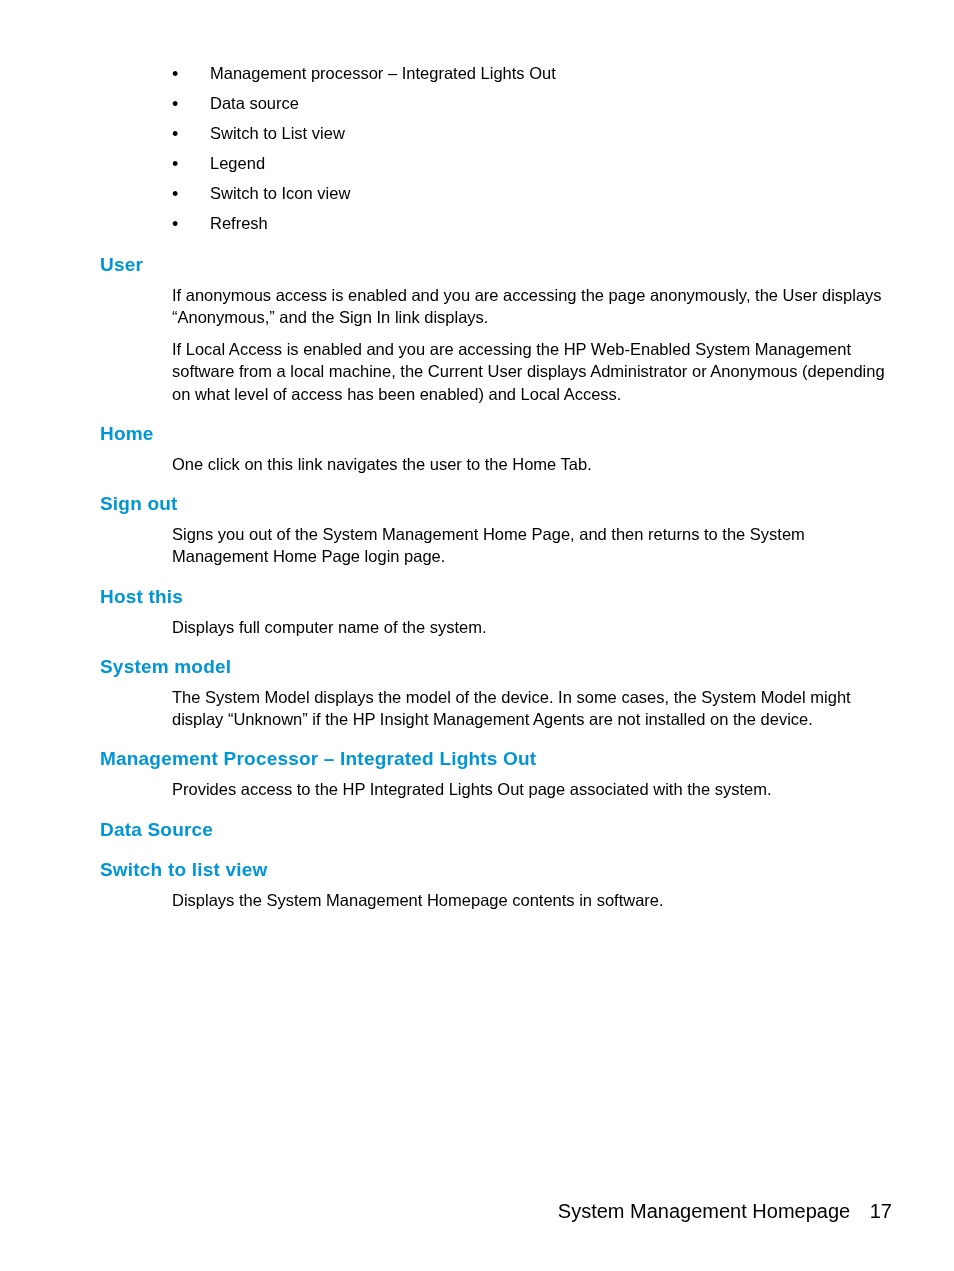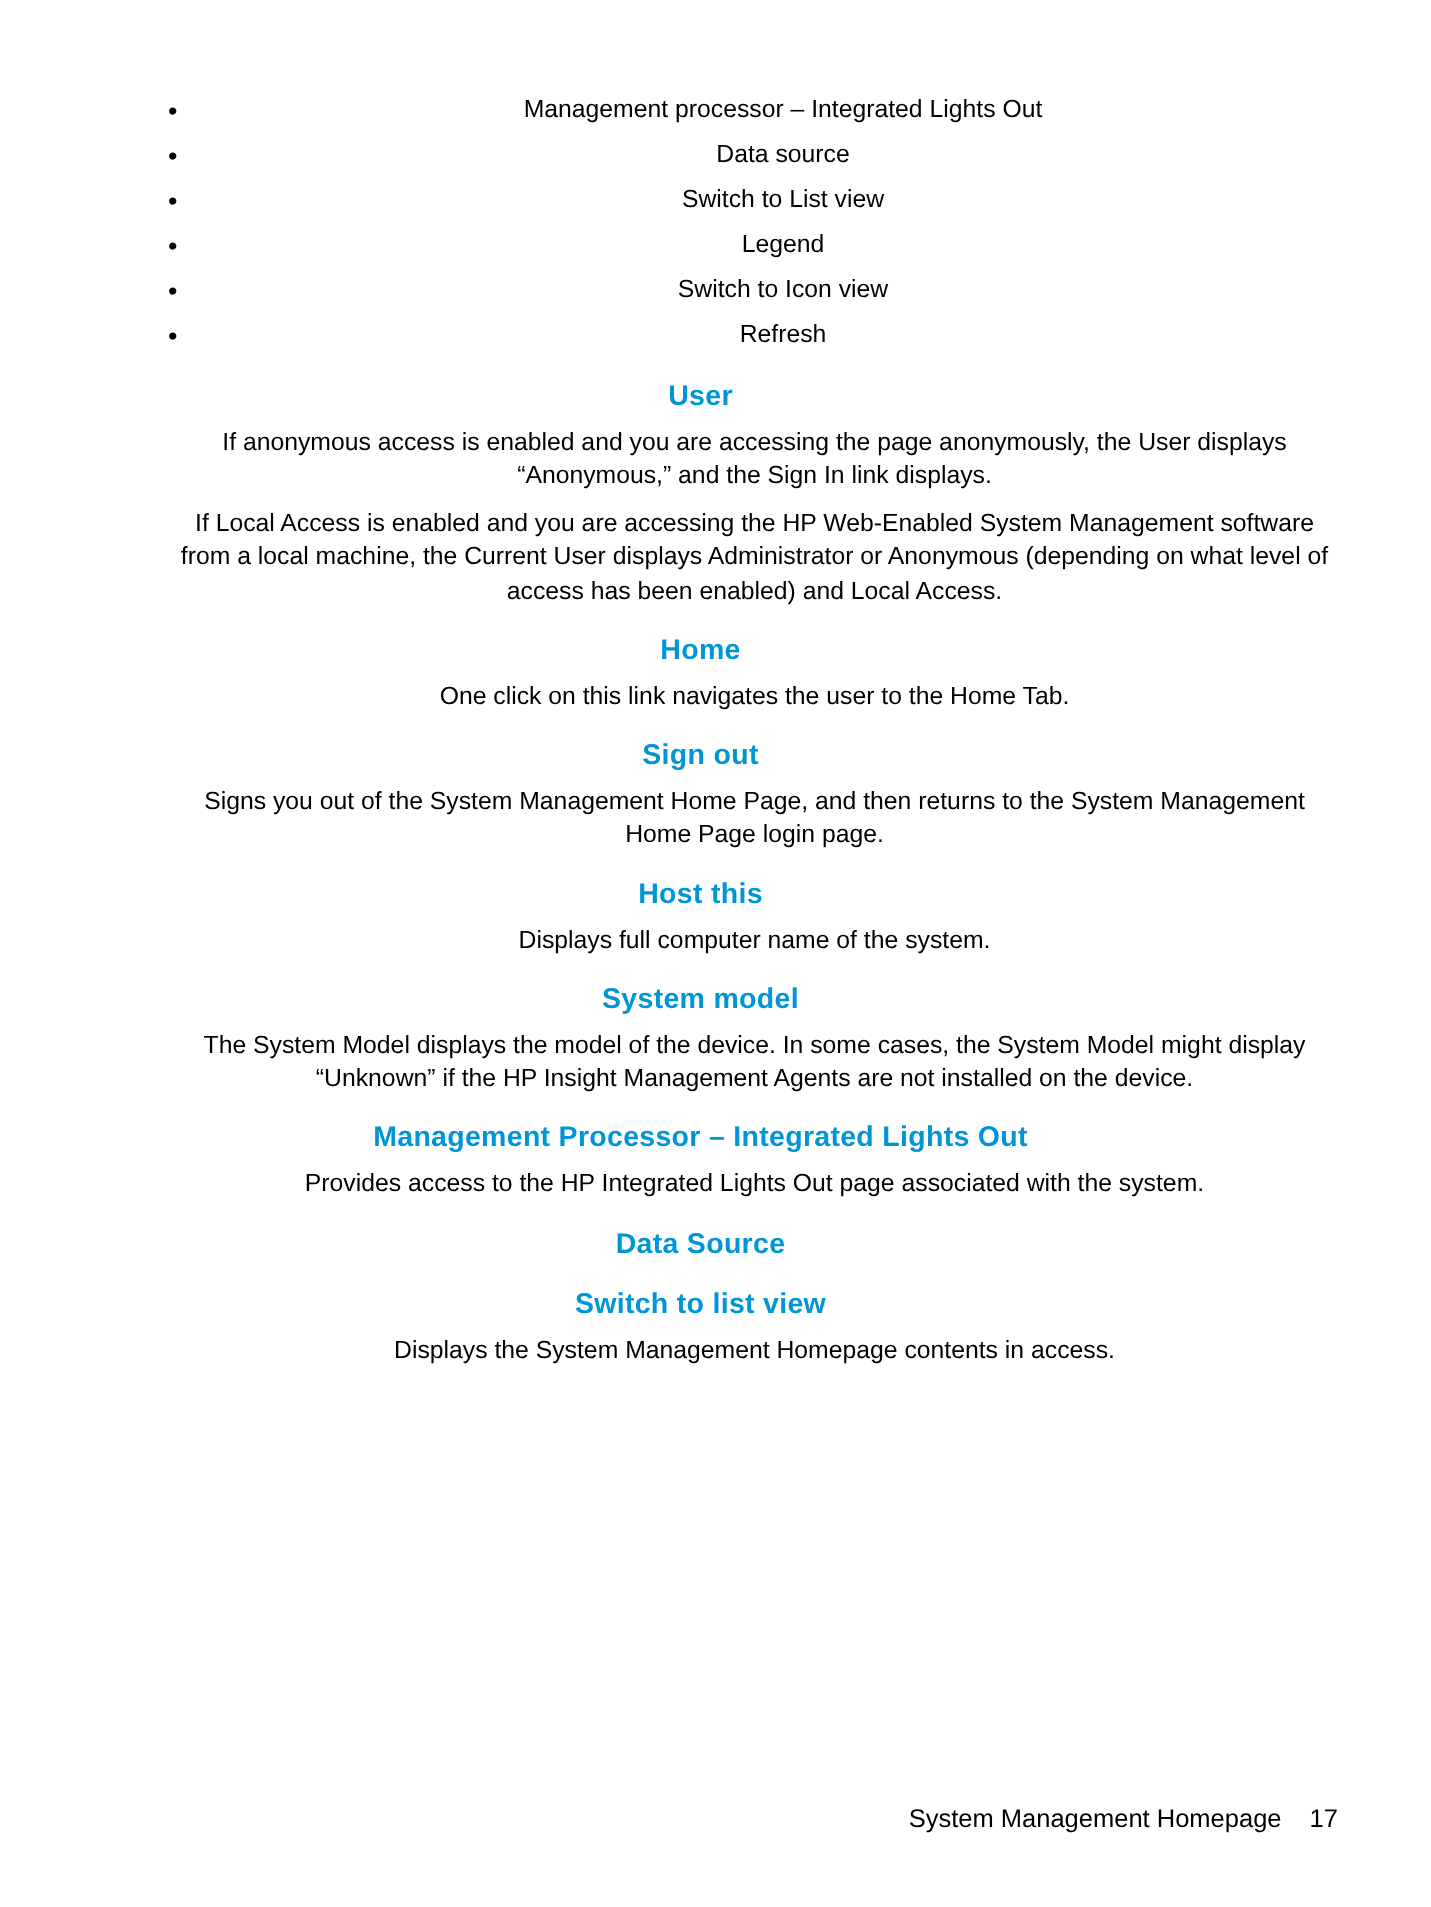--- a/index.html
+++ b/index.html
@@ -6,23 +6,22 @@
     body {
       width: 954px;
       height: 1271px;
       background: #fff;
       font-family: Arial, Helvetica, sans-serif;
       color: #000;
       position: relative;
     }
     .page {
       padding-top: 62px;
-      padding-left: 40px;
+      padding-left: 100px;
       padding-right: 60px;
-      text-align: center;
     }
     ul.bullets {
       list-style: none;
       margin-left: 72px;
     }
     ul.bullets li {
       position: relative;
       padding-left: 38px;
       font-size: 16.5px;
       line-height: 1.4;
@@ -47,21 +46,21 @@
     .body-text {
       margin-left: 72px;
       font-size: 16.5px;
       line-height: 1.35;
       margin-bottom: 10px;
     }
     .footer {
       position: absolute;
       bottom: 48px;
       right: 62px;
-      font-size: 17px;
+      font-size: 20px;
       margin-top: 41px;
     }
     .footer .label { margin-right: 14px; }
   </style>
 </head>
 <body>
 
 <div class="page">
   <ul class="bullets">
     <li>Management processor – Integrated Lights Out</li>
@@ -87,19 +86,19 @@
 
   <h3 class="section">System model</h3>
   <p class="body-text">The System Model displays the model of the device. In some cases, the System Model might display “Unknown” if the HP Insight Management Agents are not installed on the device.</p>
 
   <h3 class="section">Management Processor – Integrated Lights Out</h3>
   <p class="body-text">Provides access to the HP Integrated Lights Out page associated with the system.</p>
 
   <h3 class="section">Data Source</h3>
 
   <h3 class="section">Switch to list view</h3>
-  <p class="body-text">Displays the System Management Homepage contents in access.</p>
+  <p class="body-text">Displays the System Management Homepage contents in software.</p>
 </div>
 
 <div class="footer">
   <span class="label">System Management Homepage</span>
   <span>17</span>
 </div>
 
 </body></html>

